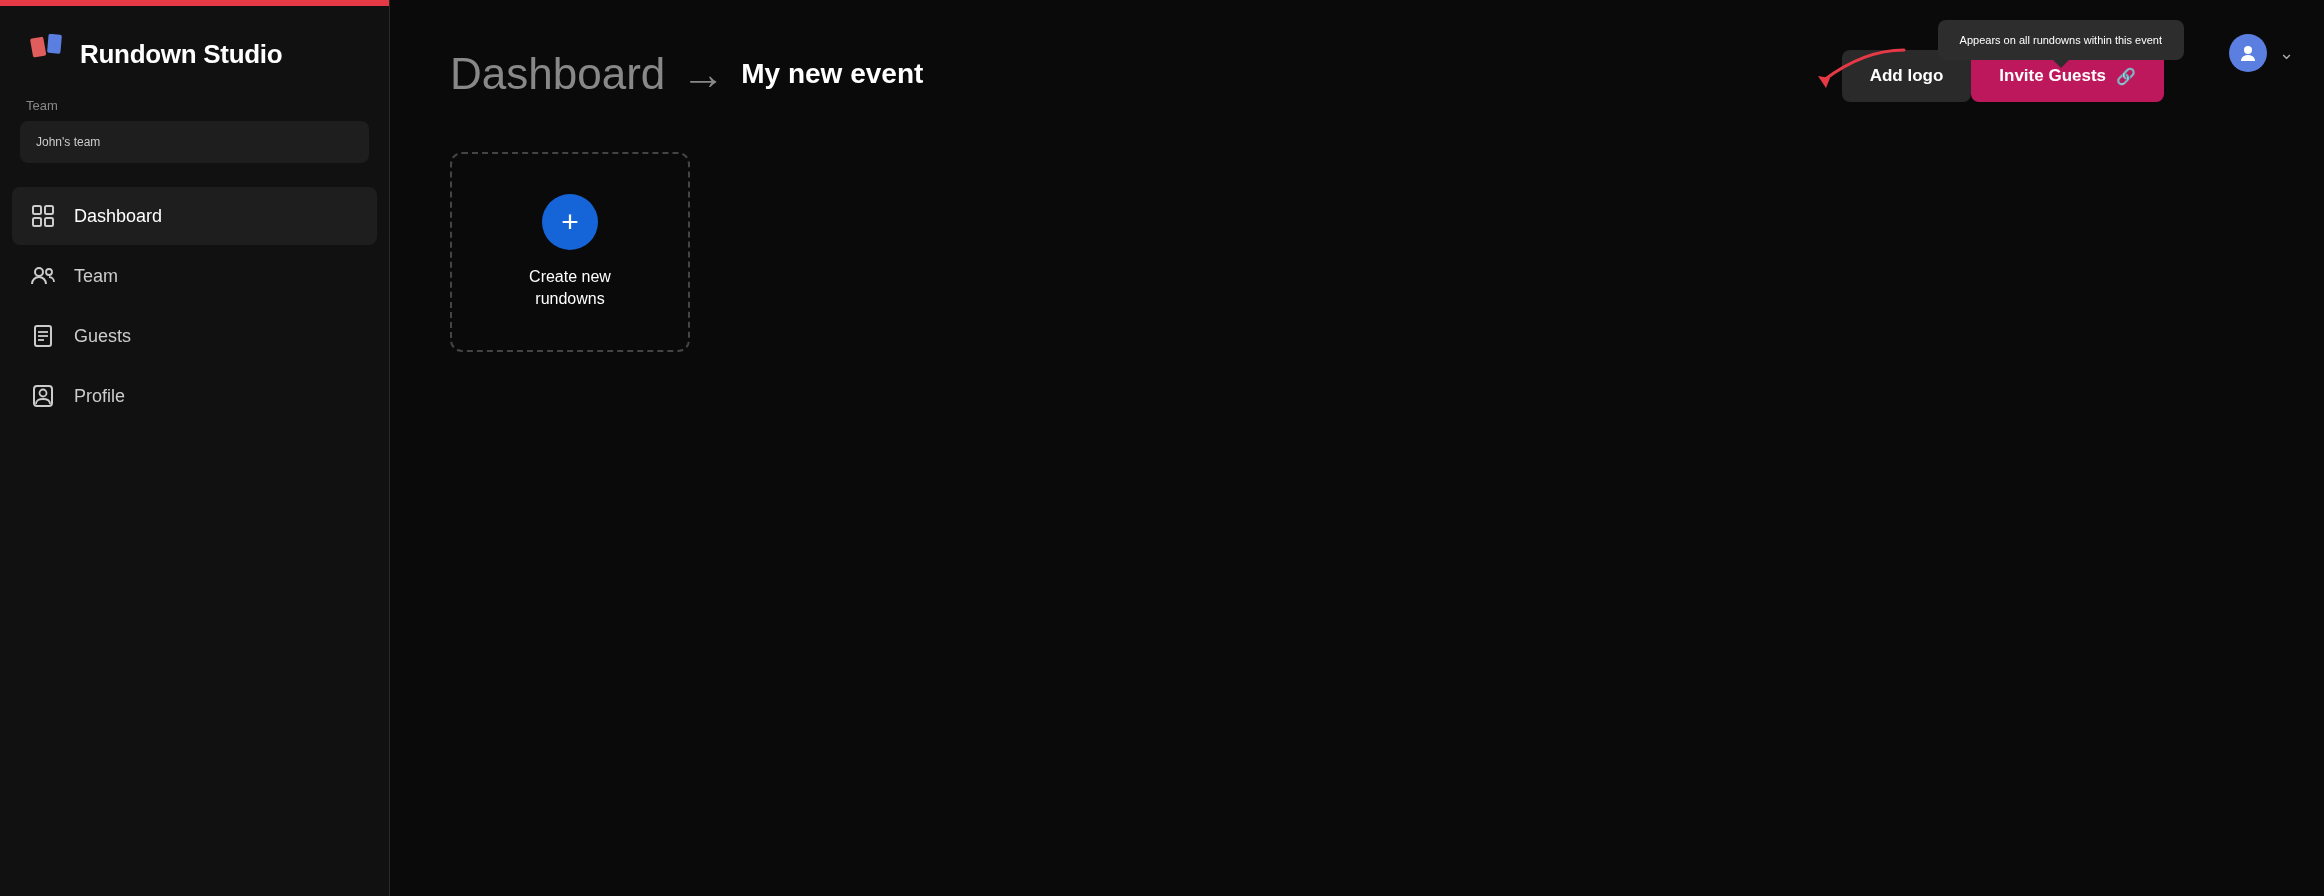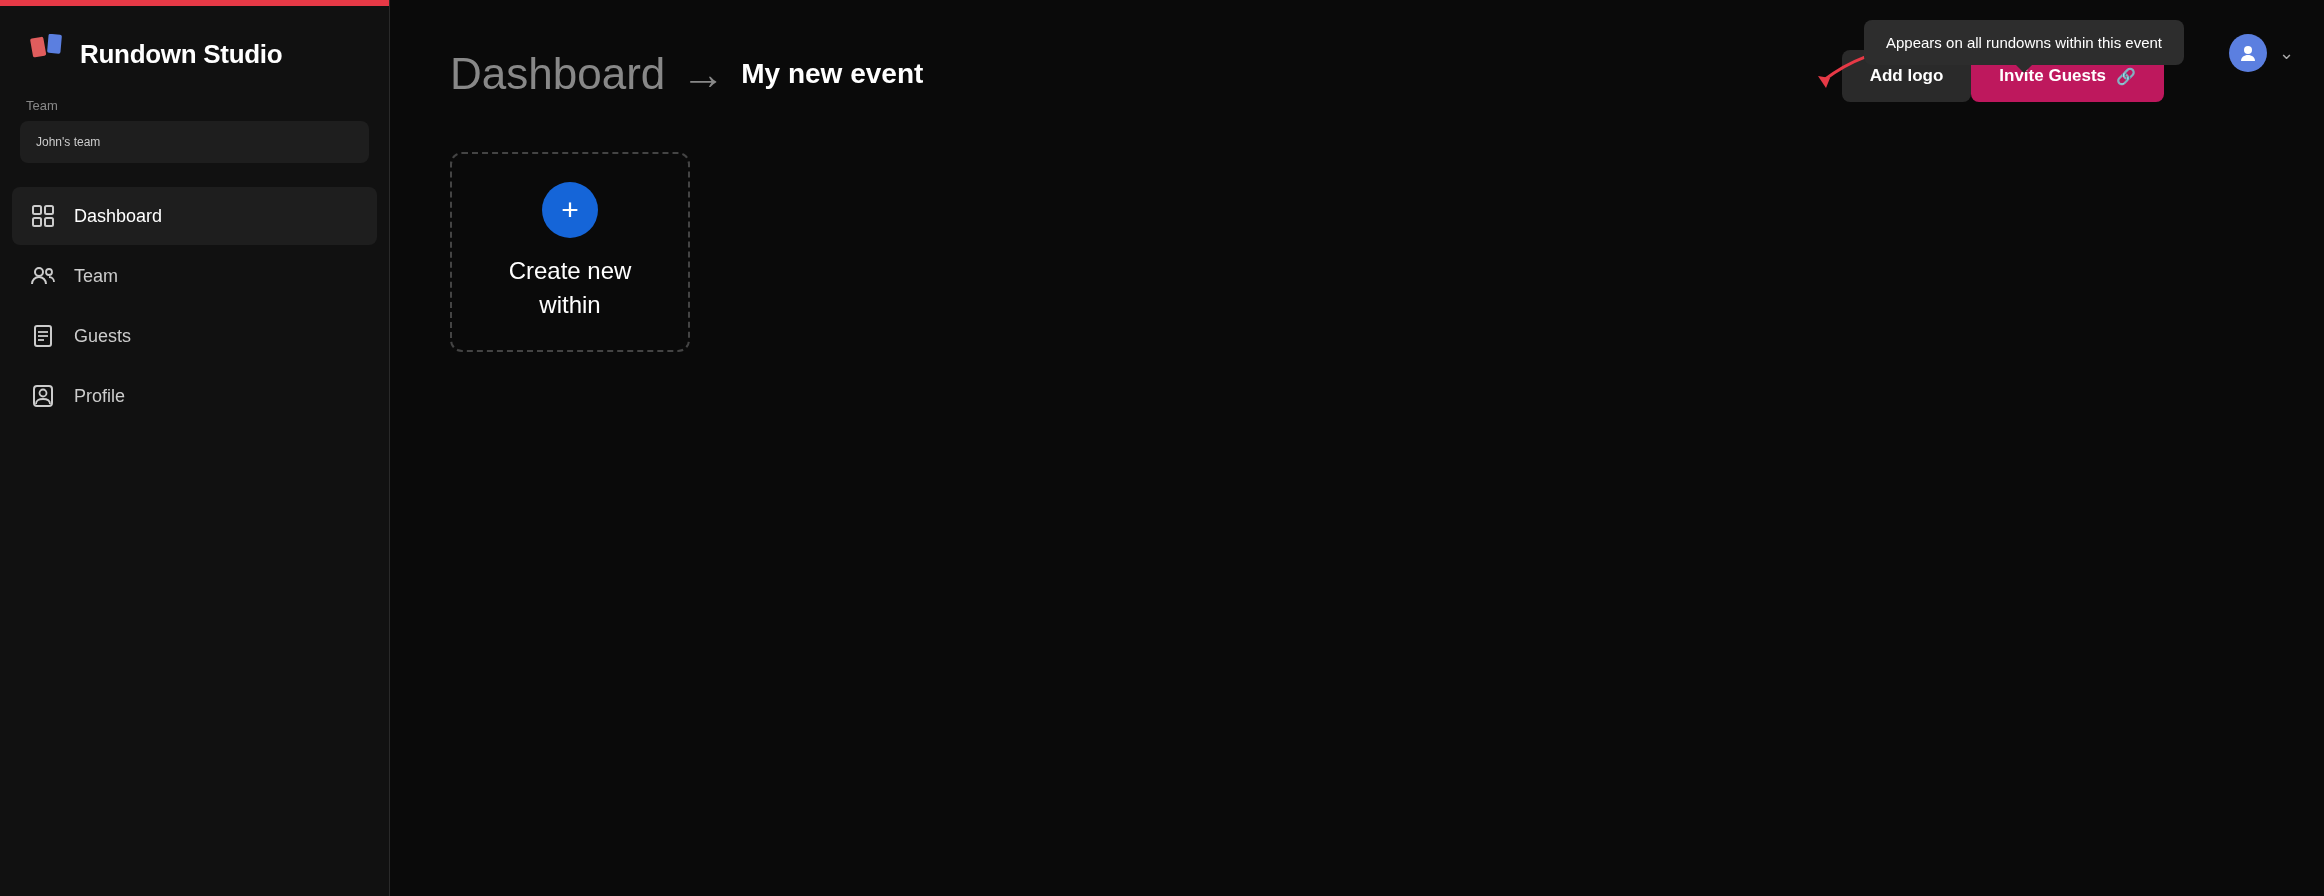--- a/index.html
+++ b/index.html
@@ -225,21 +225,21 @@
       align-items: center;
       justify-content: center;
       color: white;
       font-size: 30px;
       font-weight: 300;
       line-height: 1;
     }
 
     .create-rundown-text {
       color: #ffffff;
-      font-size: 24px;
+      font-size: 16px;
       font-weight: 500;
       text-align: center;
       line-height: 1.4;
     }
   </style>
 </head>
 <body>
 
 <div class="sidebar">
   <div class="sidebar-top-bar"></div>
@@ -320,21 +320,21 @@
       <div class="user-avatar">
         <svg width="20" height="20" viewBox="0 0 20 20" fill="none">
           <circle cx="10" cy="7" r="4" fill="white"></circle>
           <path d="M3 18c0-3.866 3.134-6 7-6s7 2.134 7 6" fill="white"></path>
         </svg>
       </div>
       <span style="color: #aaaaaa; font-size: 18px;">⌄</span>
     </div>
 
     <div style="position: absolute; top: 14px; right: 140px; z-index: 25;">
-      <div style="background: #2d2d2d; color: #ffffff; font-size: 15px; padding: 14px 22px; border-radius: 8px; white-space: nowrap; position: relative;">
+      <div style="background: #2d2d2d; color: #ffffff; font-size: 11px; padding: 14px 22px; border-radius: 8px; white-space: nowrap; position: relative;">
         <span>Appears on all rundowns within this event</span>
         <div style="position: absolute; bottom: -8px; left: 50%; transform: translateX(-50%); border-left: 8px solid transparent; border-right: 8px solid transparent; border-top: 8px solid #2d2d2d;"></div>
       </div>
     </div>
 
     <div class="main-header">
       <div class="breadcrumb-title">
         <span class="breadcrumb-dashboard">Dashboard</span>
         <span class="breadcrumb-arrow">→</span>
         <span class="breadcrumb-event">My new event</span>
@@ -358,17 +358,17 @@
     </div>
   </div>
 
   <div class="main-content">
     <div class="create-rundown-card">
       <div class="plus-circle">
         <span>+</span>
       </div>
       <div class="create-rundown-text">
         <span>Create new</span><br>
-        <span>within</span>
+        <span>rundowns</span>
       </div>
     </div>
   </div>
 </div>
 
 </body></html>

